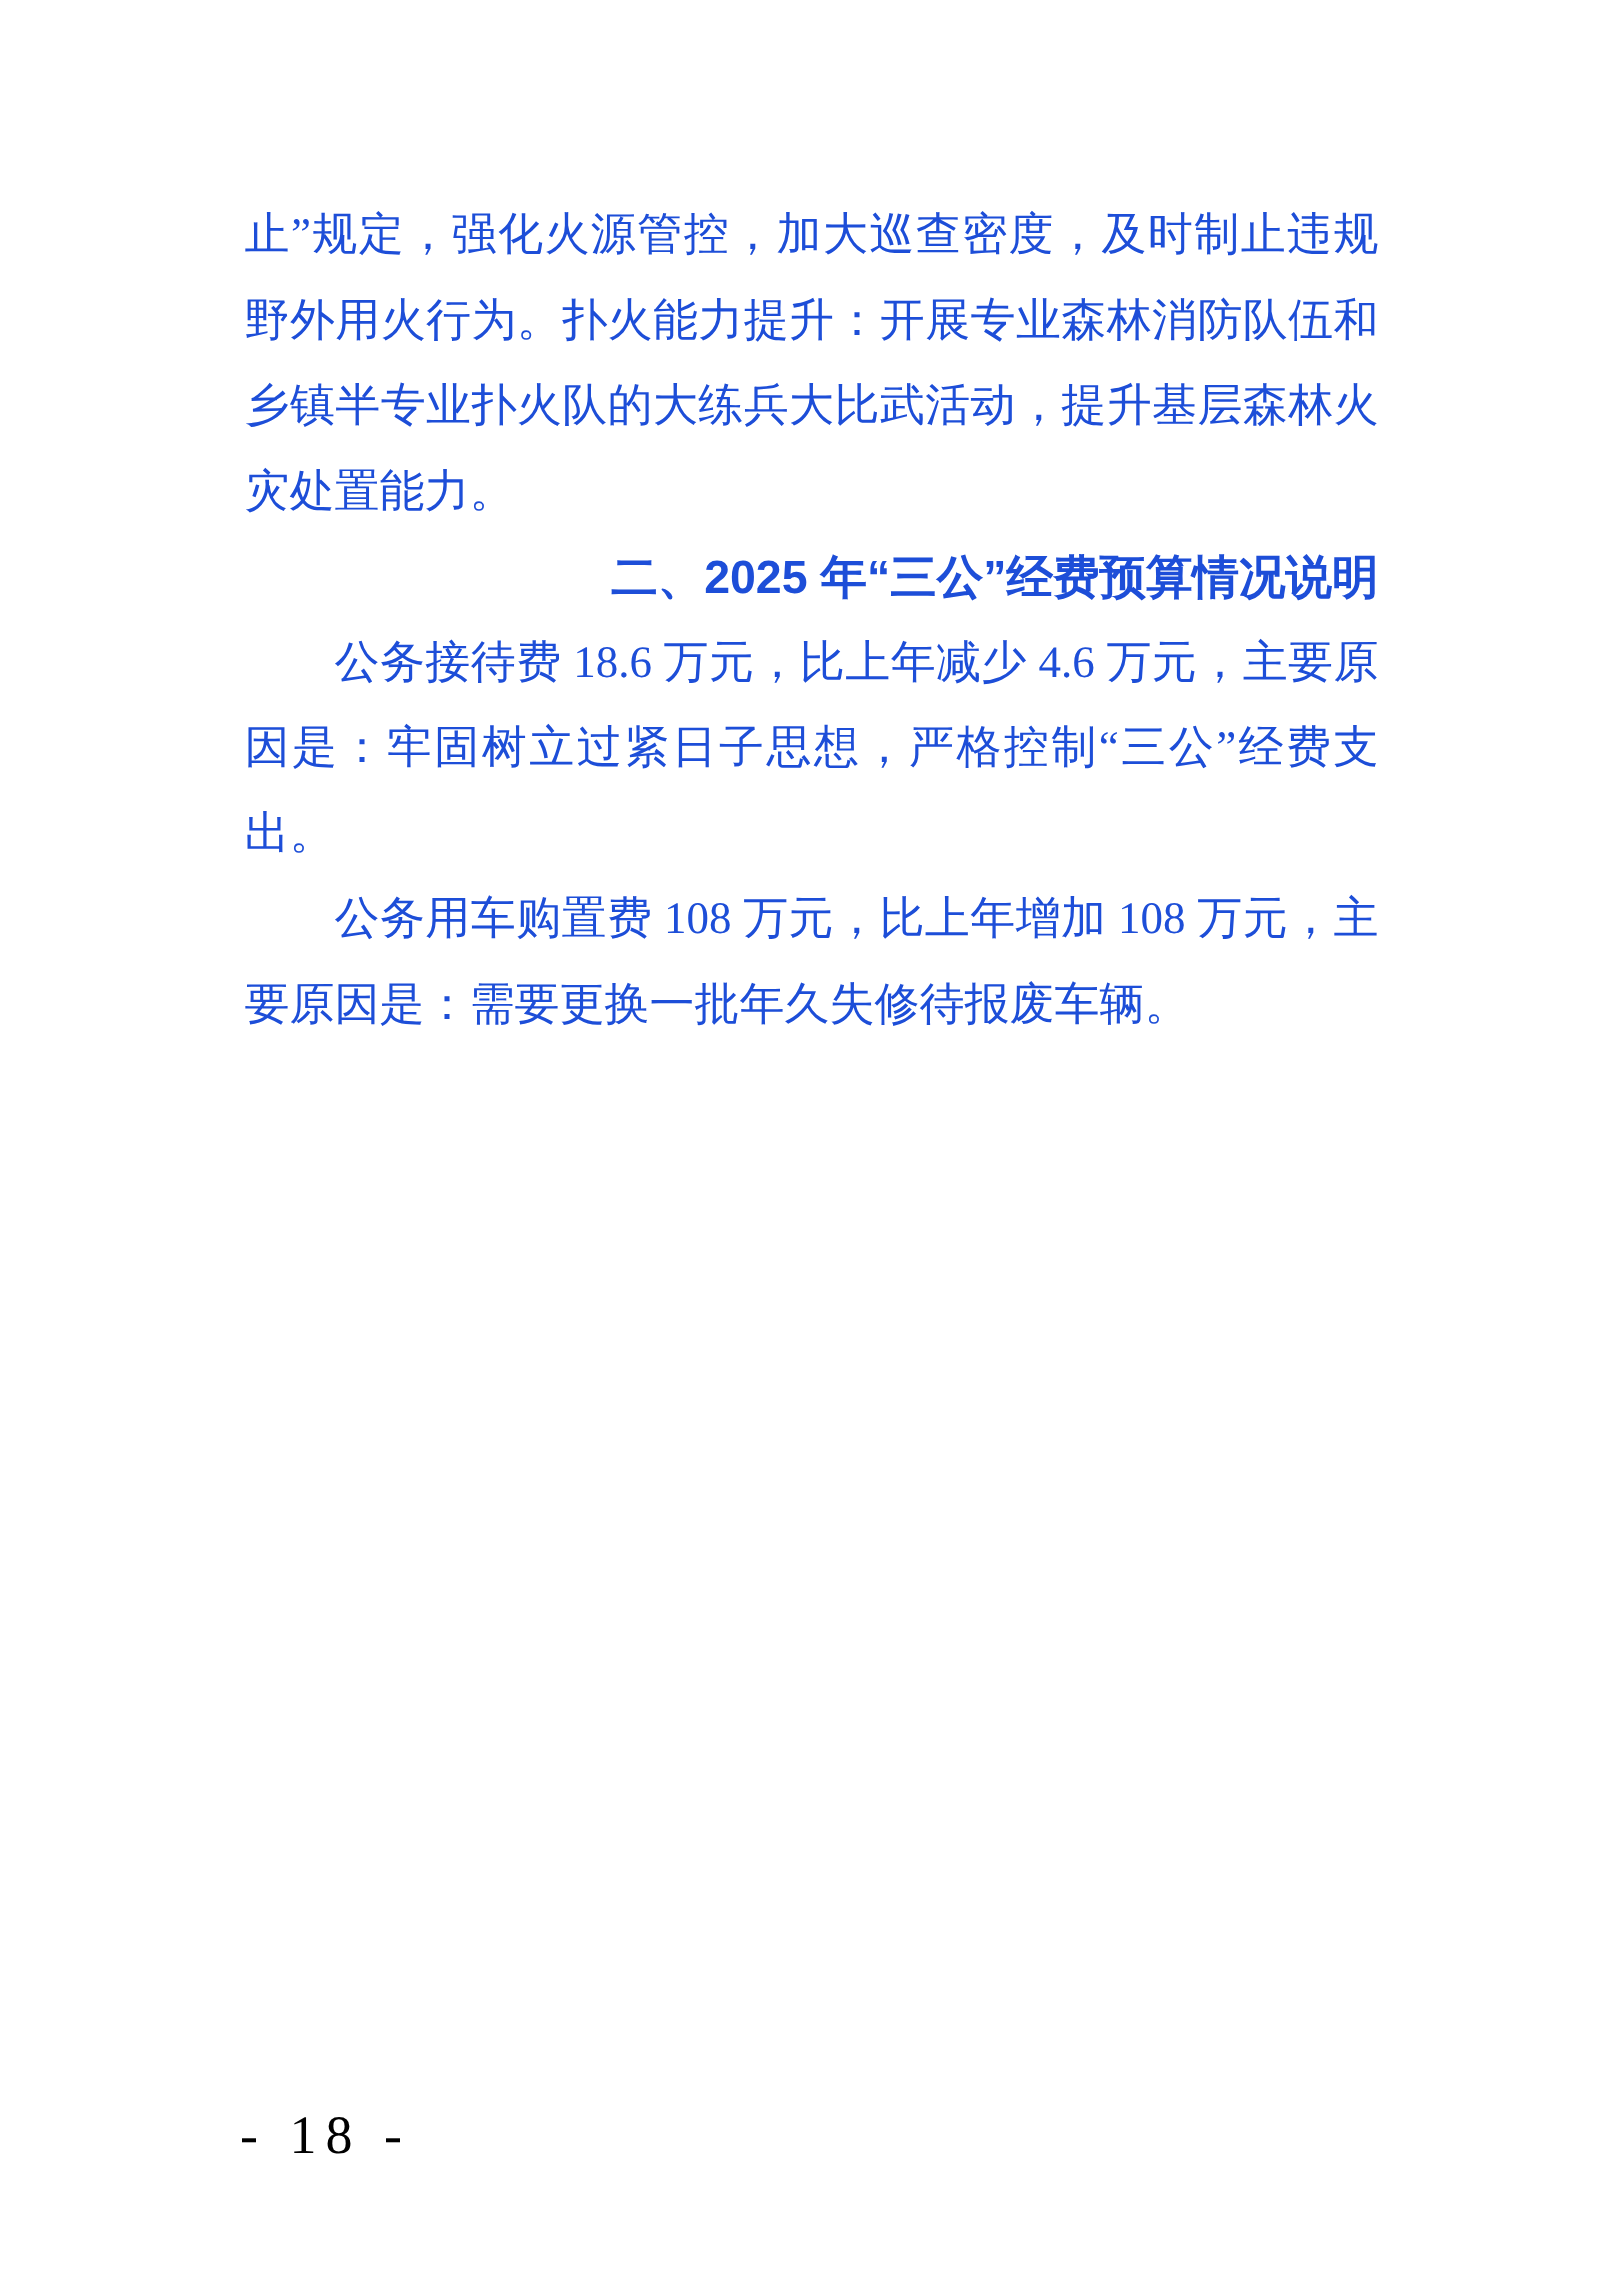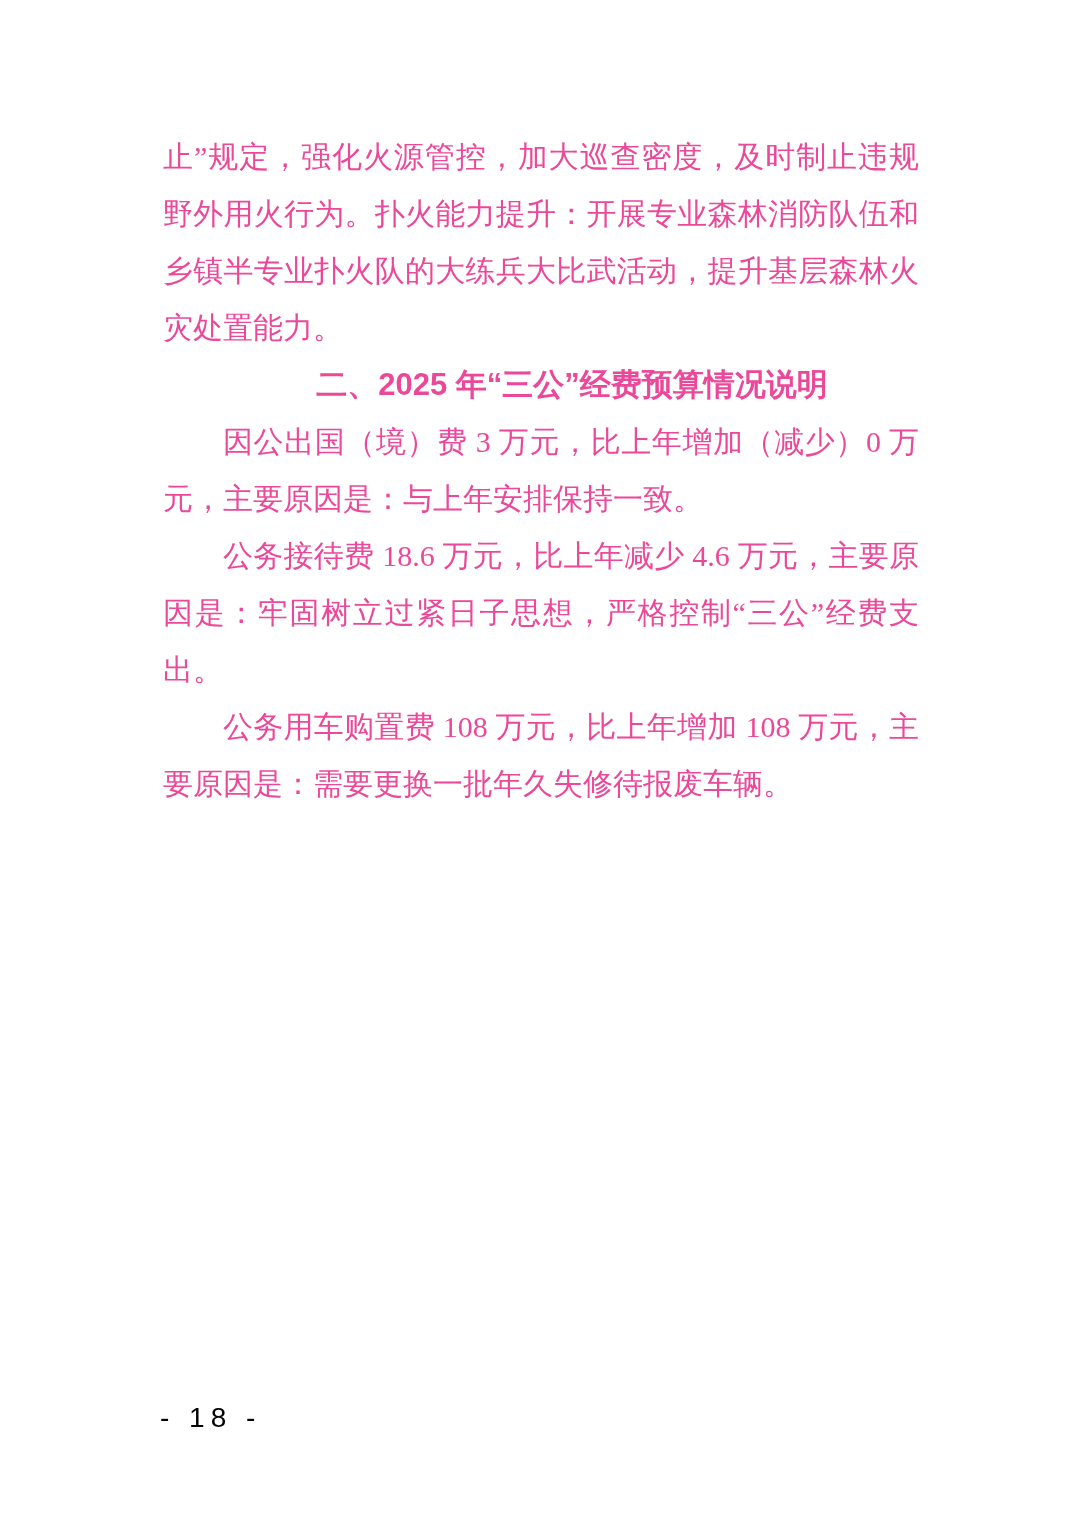--- a/index.html
+++ b/index.html
@@ -13,21 +13,21 @@
     height: 1520px;
     background: #ffffff;
     overflow: hidden;
     box-sizing: border-box;
   }
   .content {
     position: absolute;
     left: 163px;
     top: 128px;
     width: 756px;
-    color: #ec4899;
+    color: #1d4ed8;
     font-family: "Liberation Serif", "DejaVu Serif", serif;
     font-size: 30px;
     line-height: 57px;
     text-align: justify;
     text-justify: inter-character;
   }
   p.para {
     margin: 0;
     padding: 0;
     word-break: break-all;
@@ -35,37 +35,36 @@
   p.indent {
     text-indent: 2em;
   }
   p.heading {
     margin: 0;
     padding: 0;
     text-indent: 2em;
     font-family: "Liberation Sans", "DejaVu Sans", sans-serif;
     font-weight: bold;
     font-size: 31px;
-    text-align: center;
+    text-align: right;
   }
   .footer {
     position: absolute;
     left: 160px;
     top: 1402px;
     color: #000000;
-    font-family: Liberation Sans, sans-serif;
-    font-size: 28px;
+    font-family: Liberation Serif, serif;
+    font-size: 36px;
     letter-spacing: 6px;
   }
 </style>
 </head>
 <body>
 
 <div class="page">
   <div class="content">
     <p class="para">止”规定，强化火源管控，加大巡查密度，及时制止违规野外用火行为。扑火能力提升：开展专业森林消防队伍和乡镇半专业扑火队的大练兵大比武活动，提升基层森林火灾处置能力。</p>
     <p class="heading">二、2025 年“三公”经费预算情况说明</p>
-    <p class="para indent">因公出国（境）费 3 万元，比上年增加（减少）0 万元，主要原因是：与上年安排保持一致。</p>
     <p class="para indent">公务接待费 18.6 万元，比上年减少 4.6 万元，主要原因是：牢固树立过紧日子思想，严格控制“三公”经费支出。</p>
     <p class="para indent">公务用车购置费 108 万元，比上年增加 108 万元，主要原因是：需要更换一批年久失修待报废车辆。</p>
   </div>
   <div class="footer">- 18 -</div>
 </div>
 
 </body></html>

